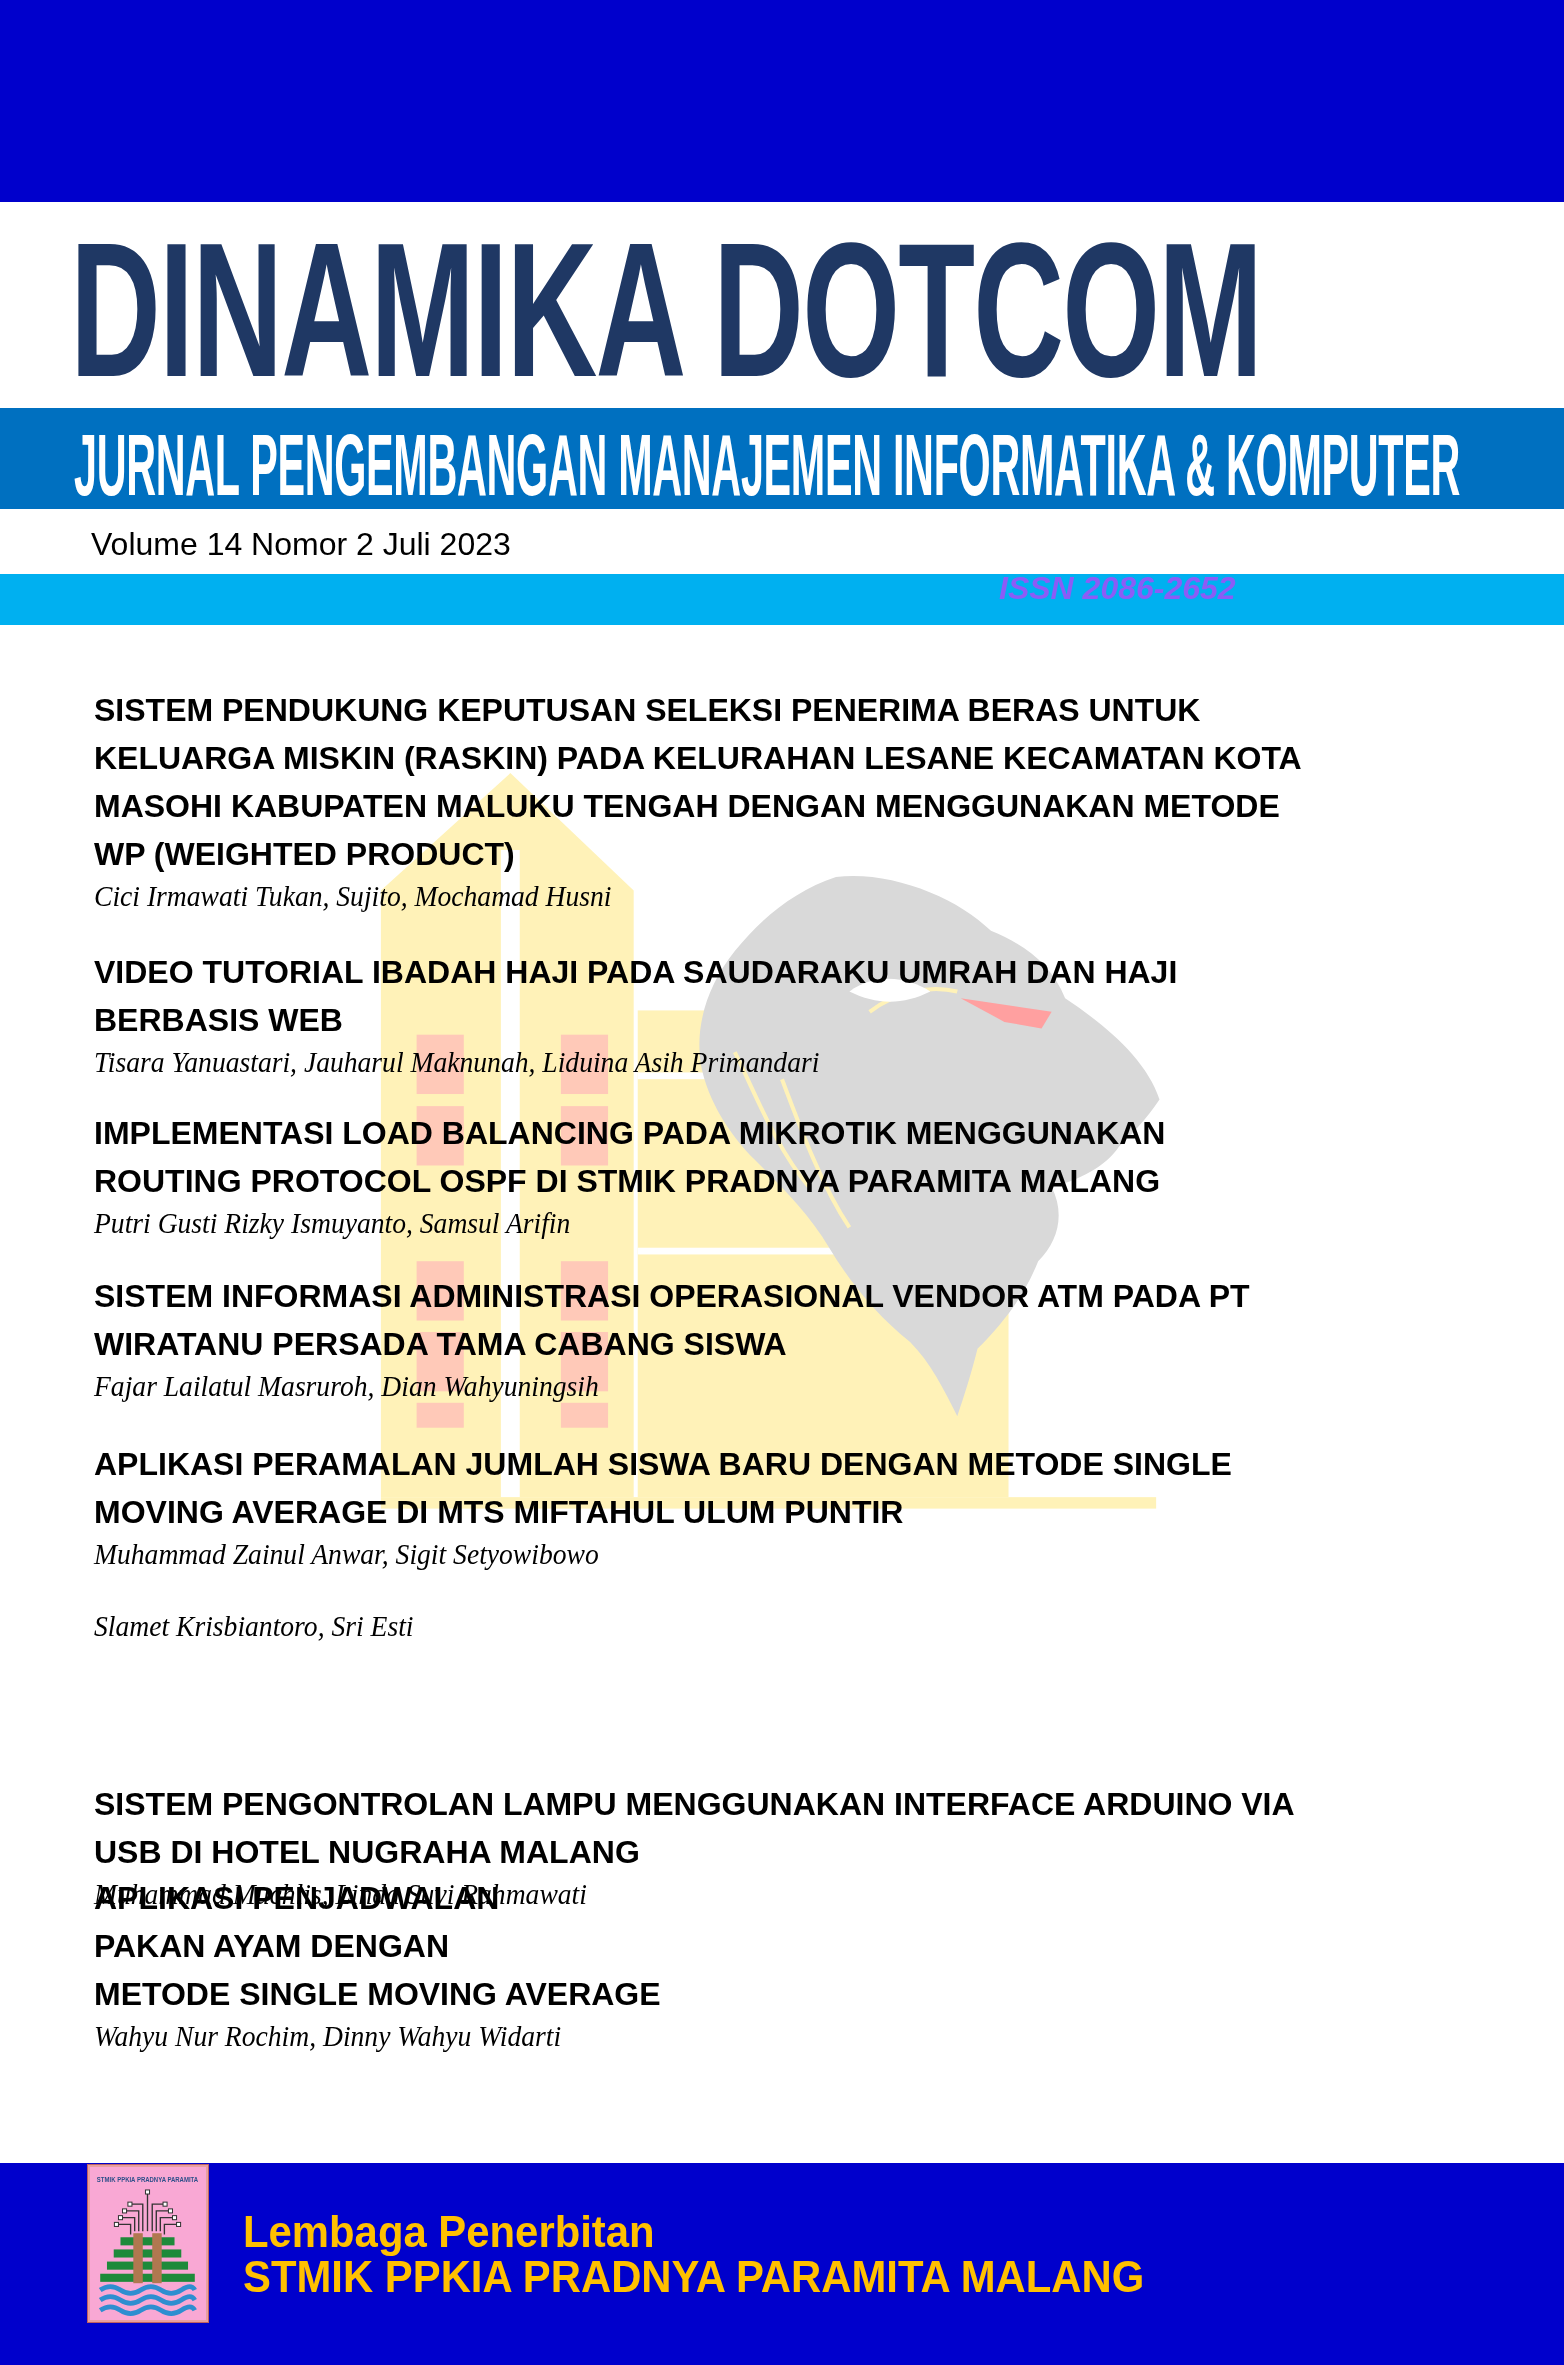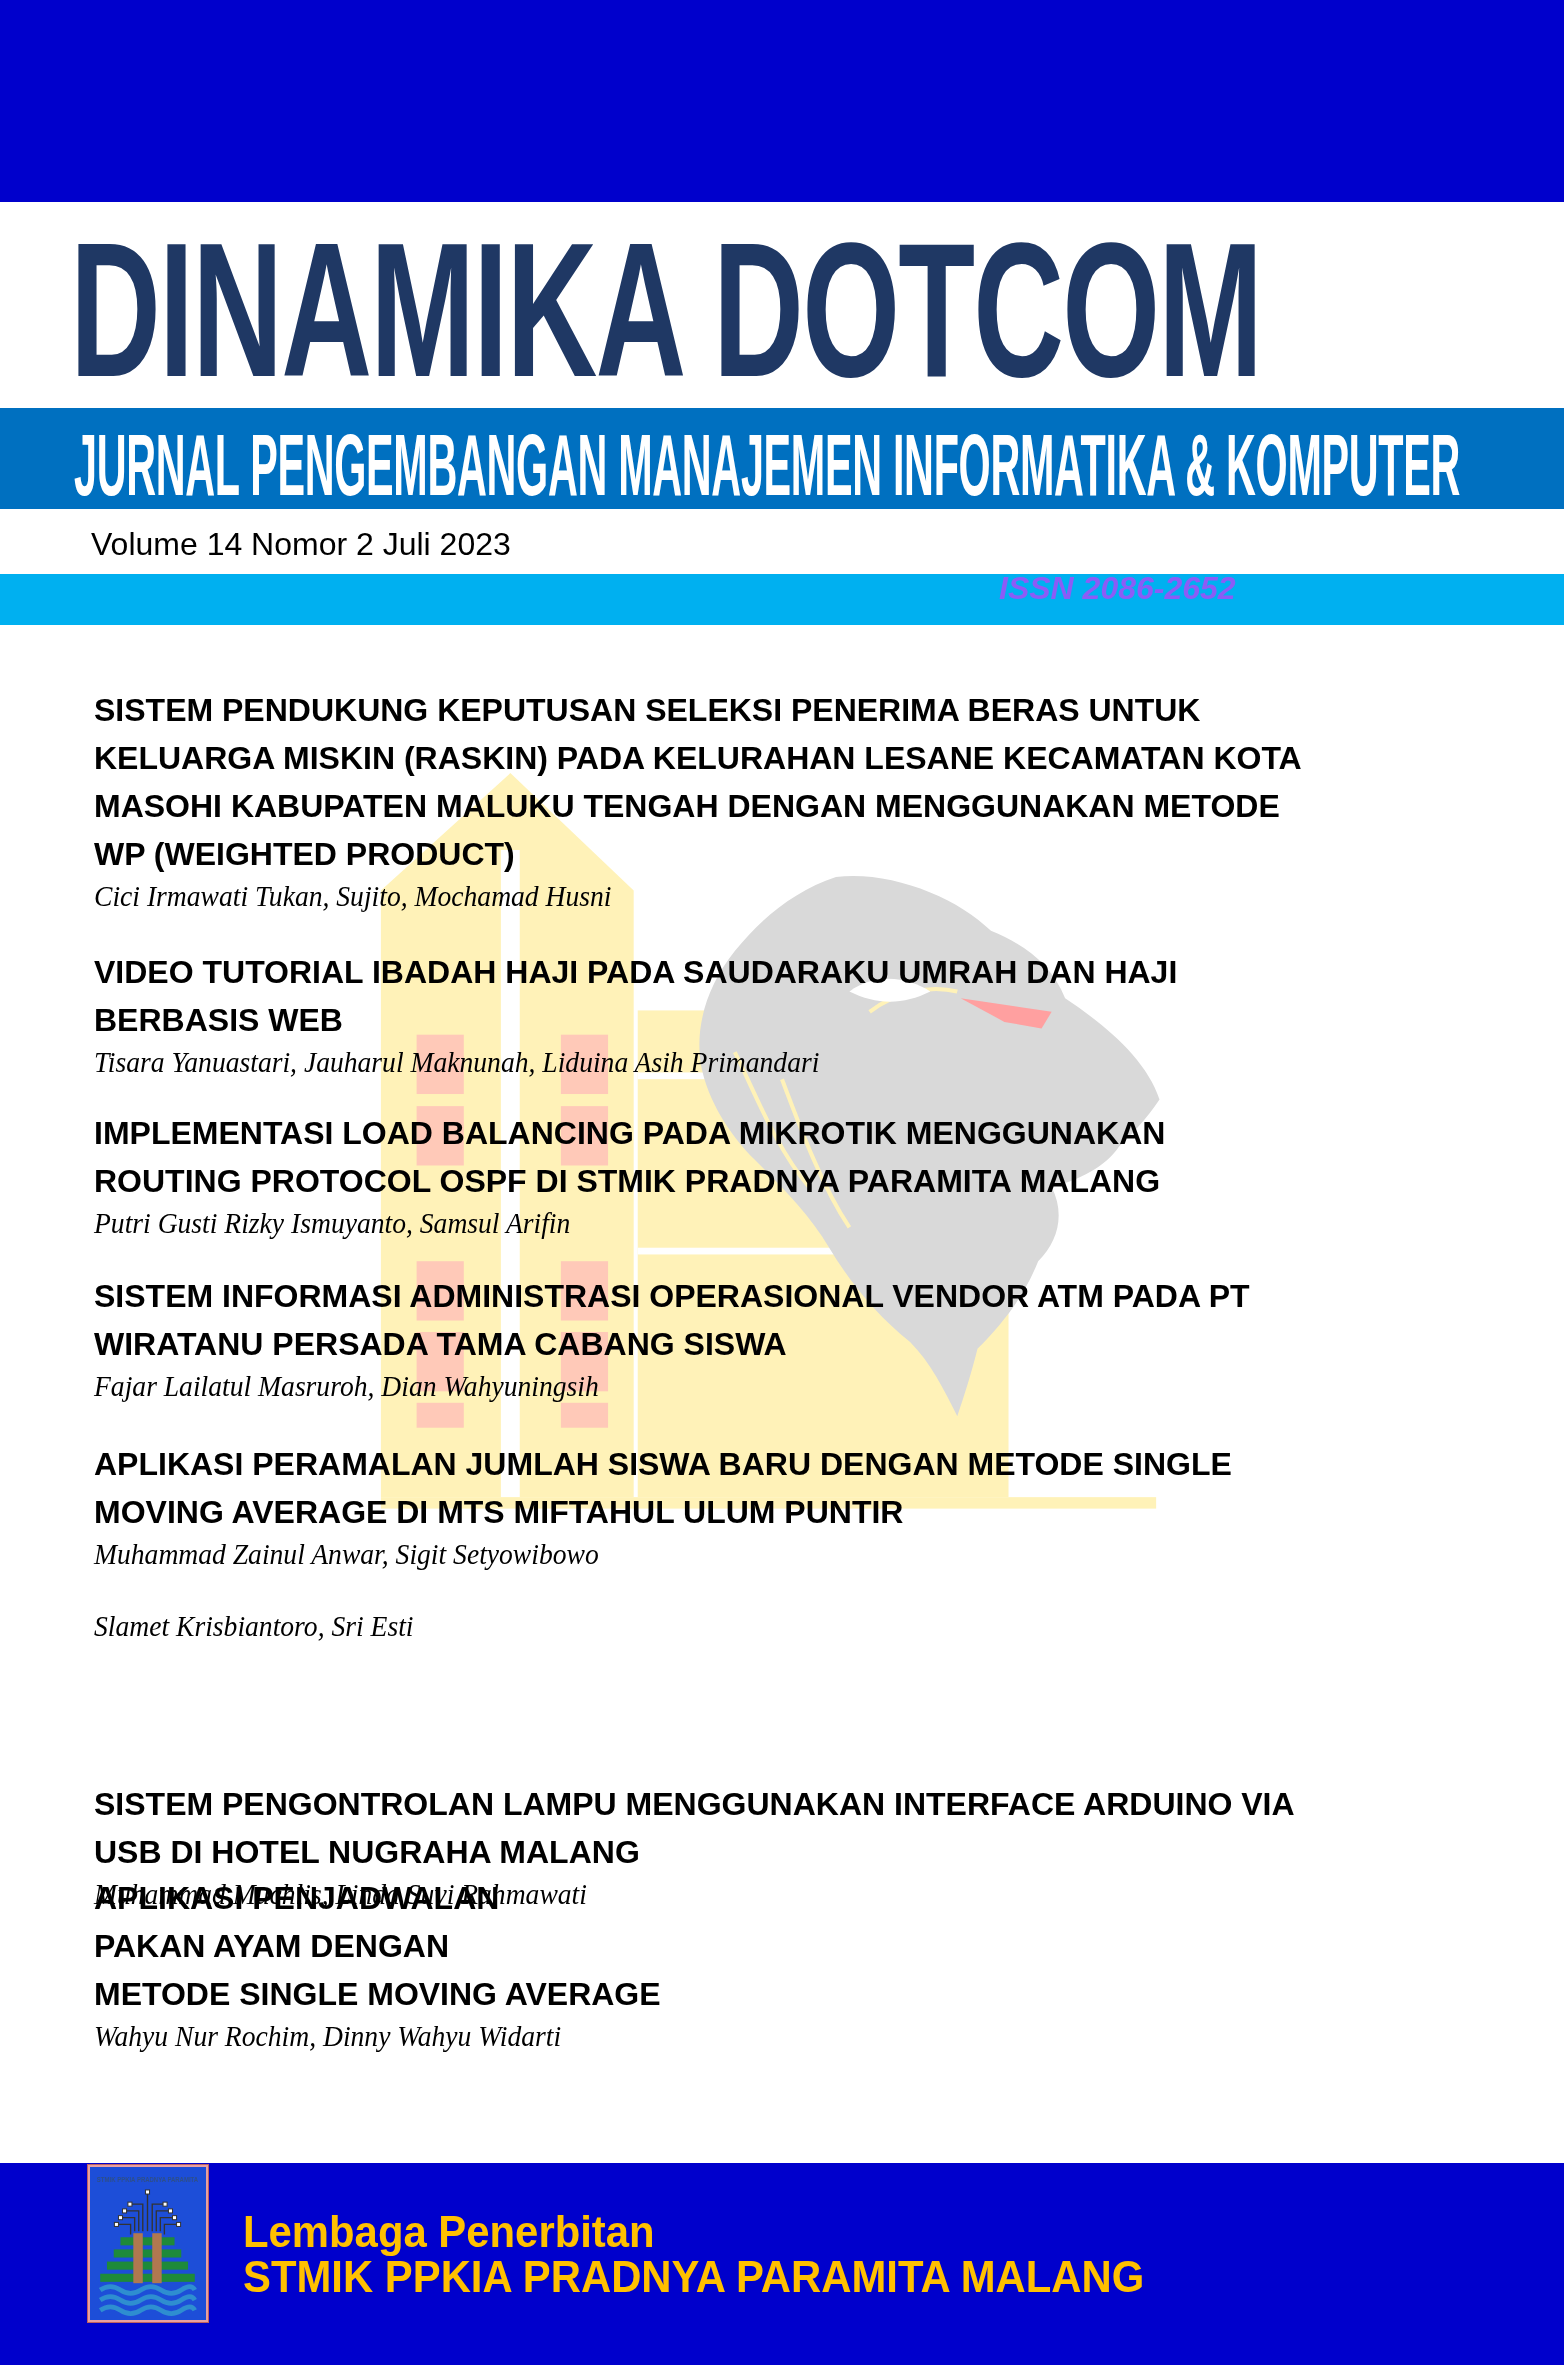--- a/index.html
+++ b/index.html
@@ -53,21 +53,21 @@
       text-align: justify;
     }
     .article-authors {
       font-family: "Liberation Serif", serif; font-style: italic;
       font-size: 30px; line-height: 38px; color: #000; margin-top: -1.3px;
       transform: scaleX(0.92); transform-origin: left top; white-space: nowrap;
     }
 
     .footer-logo {
       position: absolute; left: 88px; top: 2165px; width: 120px; height: 157px;
-      background: #1d4ed8; border: 2.7px solid #E8A0A0; outline: 1.3px solid #C06060;
+      background: #f9a8d4; border: 2.7px solid #E8A0A0; outline: 1.3px solid #C06060;
     }
     .footer-line1 {
       position: absolute; left: 243px; top: 2209px;
       font-weight: 700; font-size: 45px; line-height: 45px; color: #FFC000;
       white-space: nowrap; transform: scaleX(0.93); transform-origin: left top;
     }
     .footer-line2 {
       position: absolute; left: 243px; top: 2254px;
       font-weight: 700; font-size: 45px; line-height: 45px; color: #FFC000;
       white-space: nowrap; transform: scaleX(0.93); transform-origin: left top;

